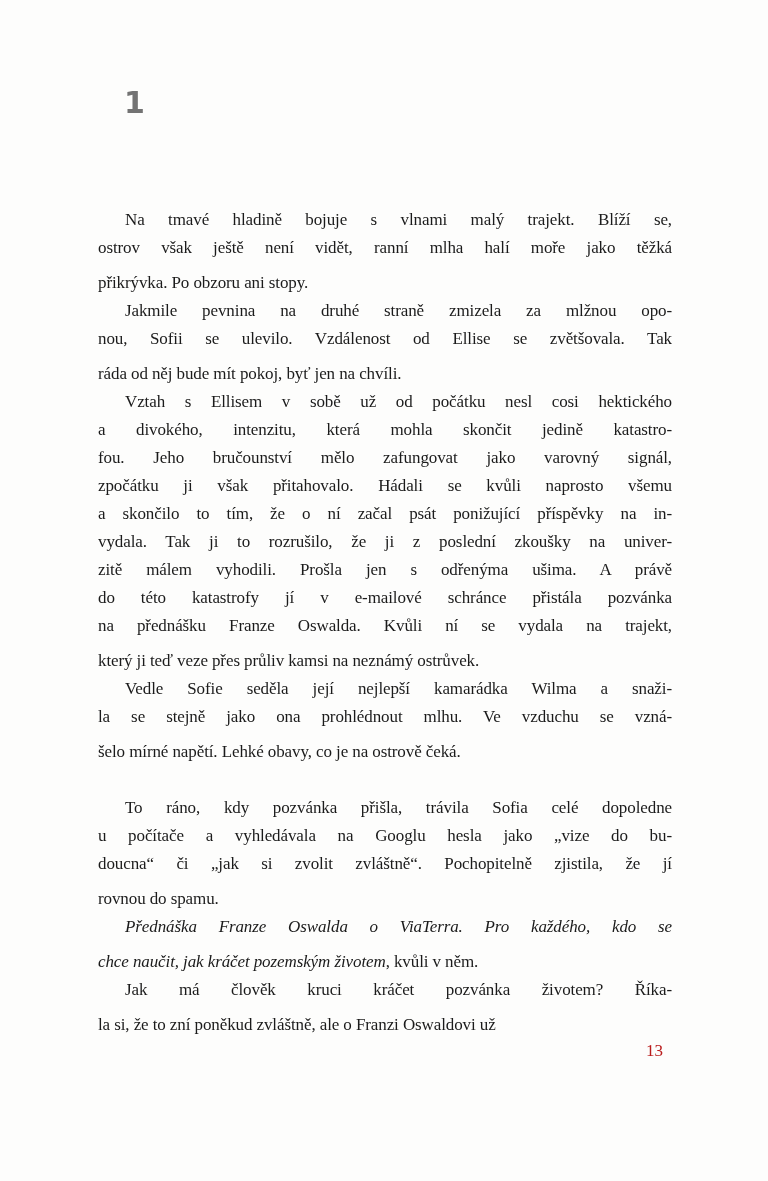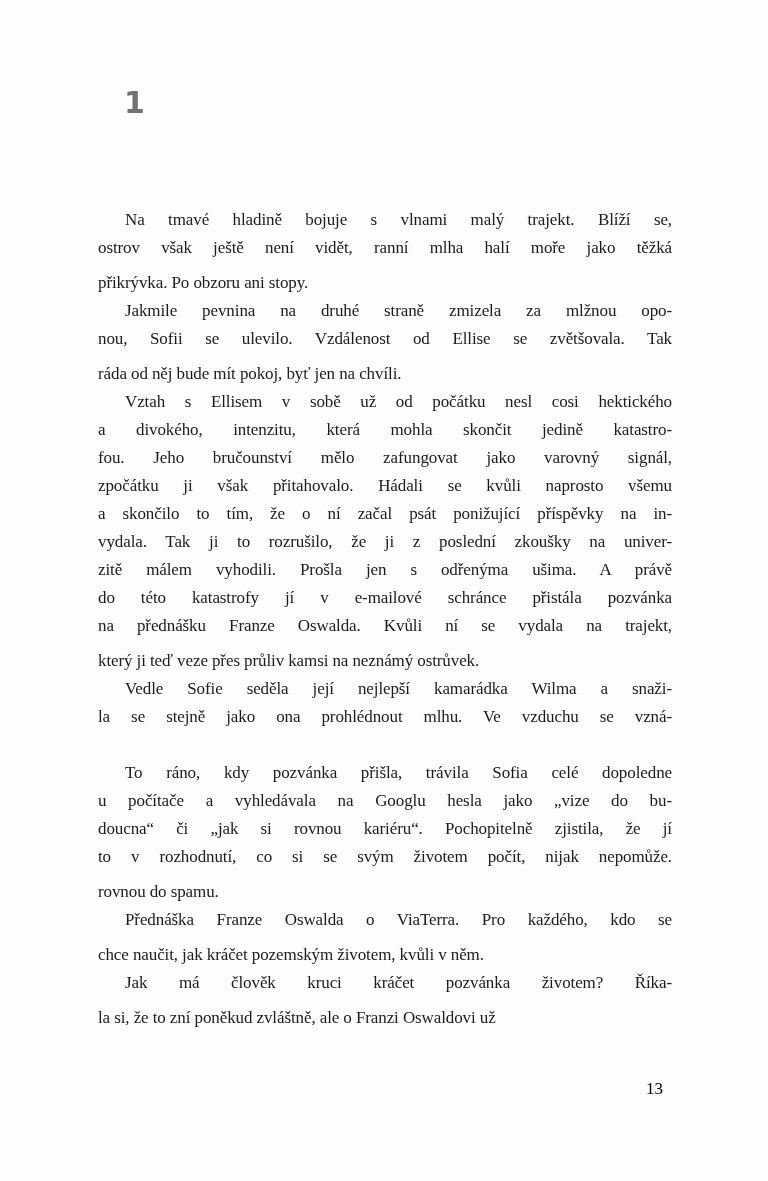--- a/index.html
+++ b/index.html
@@ -42,28 +42,28 @@
   .para { margin: 0; }
   .para.space-before { margin-top: 28px; }
   .line {
     height: 28px;
     text-align: justify;
     text-align-last: justify;
     white-space: normal;
   }
   .line.last { text-align-last: left; margin-top: 7px; }
   .line.first { text-indent: 27px; }
-  .italic { }
+  .italic { font-style: italic; }
   .page-number {
     position: absolute;
-    top: 1078px;
+    top: 1040px;
     right: 105px;
     font-size: 17px;
     line-height: 22px;
-    color: #000000;
+    color: #b91c1c;
   }
 </style>
 </head>
 <body>
 
 <div class="page">
   <div class="chapter-number">1</div>
 
   <div class="text-block">
       <div class="para">
@@ -84,26 +84,26 @@
         <div class="line"><span>a skončilo to tím, že o ní začal psát ponižující příspěvky na in-</span></div>
         <div class="line"><span>vydala. Tak ji to rozrušilo, že ji z poslední zkoušky na univer-</span></div>
         <div class="line"><span>zitě málem vyhodili. Prošla jen s odřenýma ušima. A právě</span></div>
         <div class="line"><span>do této katastrofy jí v e-mailové schránce přistála pozvánka</span></div>
         <div class="line"><span>na přednášku Franze Oswalda. Kvůli ní se vydala na trajekt,</span></div>
         <div class="line last"><span>který ji teď veze přes průliv kamsi na neznámý ostrůvek.</span></div>
       </div>
       <div class="para">
         <div class="line first"><span>Vedle Sofie seděla její nejlepší kamarádka Wilma a snaži-</span></div>
         <div class="line"><span>la se stejně jako ona prohlédnout mlhu. Ve vzduchu se vzná-</span></div>
+        <div class="line last"><span>šelo mírné napětí. Lehké obavy, co je na ostrově čeká.</span></div>
       </div>
       <div class="para space-before">
         <div class="line first"><span>To ráno, kdy pozvánka přišla, trávila Sofia celé dopoledne</span></div>
         <div class="line"><span>u počítače a vyhledávala na Googlu hesla jako „vize do bu-</span></div>
-        <div class="line"><span>doucna“ či „jak si rovnou kariéru“. Pochopitelně zjistila, že jí</span></div>
-        <div class="line"><span>to v rozhodnutí, co si se svým životem počít, nijak nepomůže.</span></div>
+        <div class="line"><span>doucna“ či „jak si zvolit zvláštně“. Pochopitelně zjistila, že jí</span></div>
         <div class="line last"><span>rovnou do spamu.</span></div>
       </div>
       <div class="para">
         <div class="line first"><span class="italic">Přednáška Franze Oswalda o ViaTerra. Pro každého, kdo se</span></div>
         <div class="line last"><span class="italic">chce naučit, jak kráčet pozemským životem</span><span>, kvůli v něm.</span></div>
       </div>
       <div class="para">
         <div class="line first"><span>Jak má člověk kruci kráčet pozvánka životem? Říka-</span></div>
         <div class="line last"><span>la si, že to zní poněkud zvláštně, ale o Franzi Oswaldovi už</span></div>
       </div>

